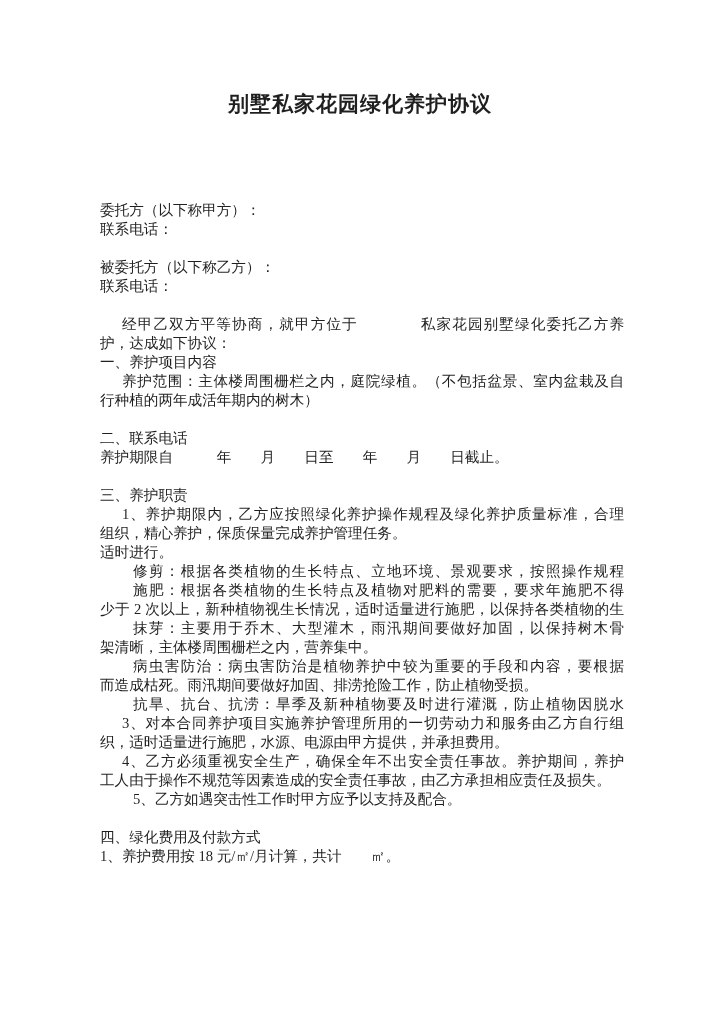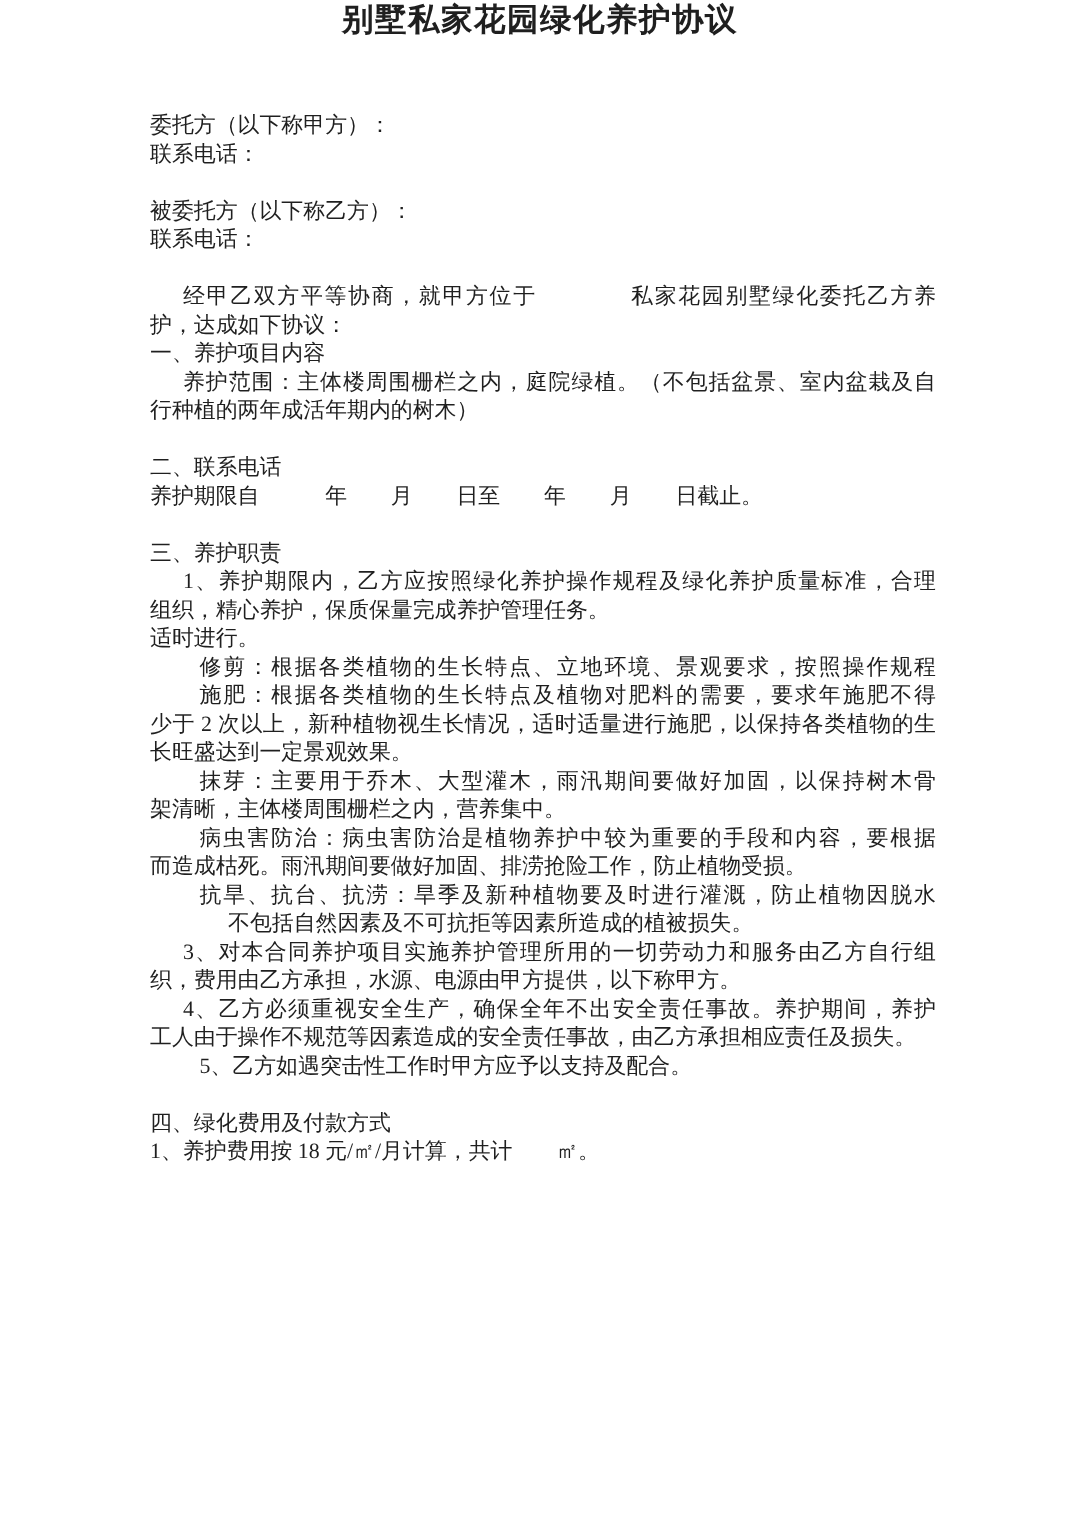--- a/index.html
+++ b/index.html
@@ -12,28 +12,29 @@
     width: 720px;
     height: 1017px;
     margin: 0 auto;
     background: #ffffff;
     overflow: hidden;
     font-family: "Liberation Serif", "DejaVu Serif", serif;
     color: #1f1f1f;
   }
   .title {
     margin: 0;
+    padding-top: 91px;
     text-align: center;
     font-size: 21px;
     line-height: 27px;
     font-weight: bold;
     letter-spacing: 1px;
   }
   .doc-body {
-    margin: 48px 0 0 100px;
+    margin: 83px 0 0 100px;
     width: 524px;
     font-size: 14.6px;
     line-height: 19px;
   }
   .line {
     height: 19px;
     white-space: nowrap;
   }
   .line.fill {
     white-space: normal;
@@ -65,29 +66,27 @@
       <div class="line">二、联系电话</div>
       <div class="line">养护期限自　　　年　　月　　日至　　年　　月　　日截止。</div>
       <div class="line"></div>
       <div class="line">三、养护职责</div>
       <div class="line i1 fill">1、养护期限内，乙方应按照绿化养护操作规程及绿化养护质量标准，合理</div>
       <div class="line">组织，精心养护，保质保量完成养护管理任务。</div>
       <div class="line">适时进行。</div>
       <div class="line i2 fill">修剪：根据各类植物的生长特点、立地环境、景观要求，按照操作规程</div>
       <div class="line i2 fill">施肥：根据各类植物的生长特点及植物对肥料的需要，要求年施肥不得</div>
       <div class="line fill">少于 2 次以上，新种植物视生长情况，适时适量进行施肥，以保持各类植物的生</div>
-      <div class="line">长旺盛达到一定景观效果。</div>
       <div class="line i2 fill">抹芽：主要用于乔木、大型灌木，雨汛期间要做好加固，以保持树木骨</div>
       <div class="line">架清晰，主体楼周围栅栏之内，营养集中。</div>
       <div class="line i2 fill">病虫害防治：病虫害防治是植物养护中较为重要的手段和内容，要根据</div>
       <div class="line">而造成枯死。雨汛期间要做好加固、排涝抢险工作，防止植物受损。</div>
       <div class="line i2 fill">抗旱、抗台、抗涝：旱季及新种植物要及时进行灌溉，防止植物因脱水</div>
-      <div class="line i3">不包括自然因素及不可抗拒等因素所造成的植被损失。</div>
       <div class="line i1 fill">3、对本合同养护项目实施养护管理所用的一切劳动力和服务由乙方自行组</div>
-      <div class="line">织，费用由乙方承担，水源、电源由甲方提供，以下称甲方。</div>
+      <div class="line">织，适时适量进行施肥，水源、电源由甲方提供，并承担费用。</div>
       <div class="line i1 fill">4、乙方必须重视安全生产，确保全年不出安全责任事故。养护期间，养护</div>
       <div class="line">工人由于操作不规范等因素造成的安全责任事故，由乙方承担相应责任及损失。</div>
       <div class="line i2">5、乙方如遇突击性工作时甲方应予以支持及配合。</div>
       <div class="line"></div>
       <div class="line">四、绿化费用及付款方式</div>
       <div class="line">1、养护费用按 18 元/㎡/月计算，共计　　㎡。</div>
     </div>
 </div>
 
 </body></html>

